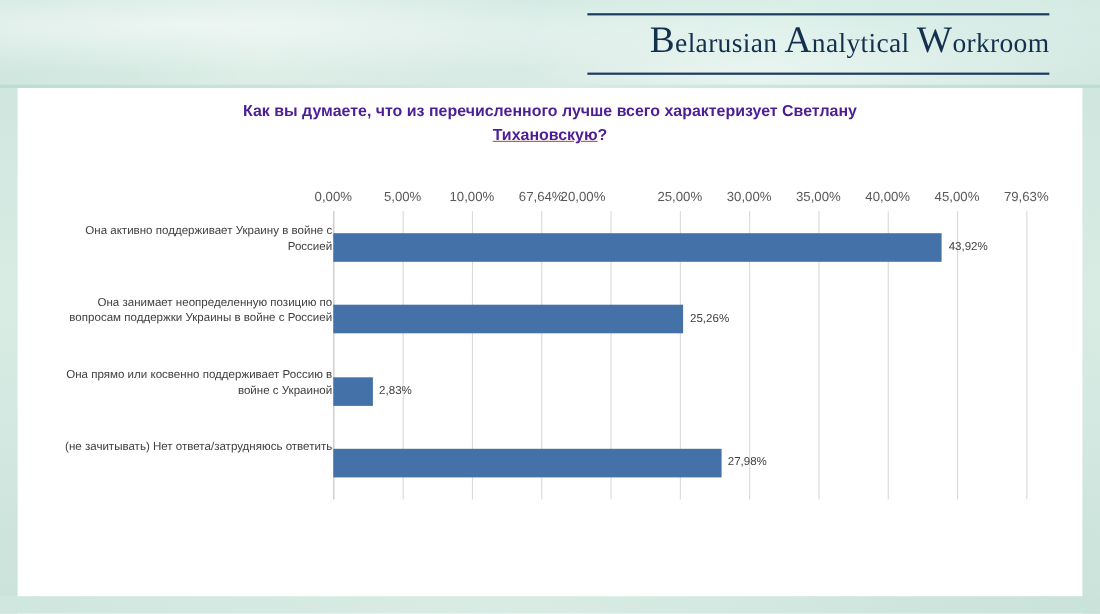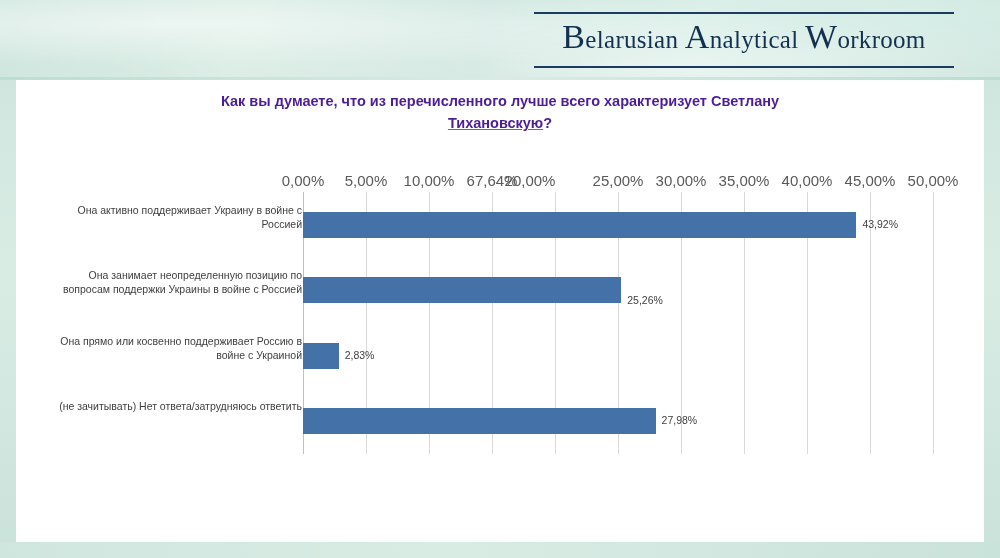--- a/index.html
+++ b/index.html
@@ -83,21 +83,21 @@
     height: 2px;
     background: #1b3b5f;
   }
   .logo-rule.top { top: 4px; }
   .logo-rule.bottom { top: 58px; }
   .logo-text {
     position: absolute;
     left: 0;
     top: 12px;
     width: 420px;
-    text-align: center;
+    text-align: right;
     font-family: "Liberation Serif", serif;
     font-size: 25px;
     letter-spacing: 0.3px;
     color: #13314f;
     white-space: nowrap;
   }
   .logo-text .cap {
     font-size: 34px;
     line-height: 34px;
   }
@@ -130,21 +130,21 @@
   .axis-labels {
     position: absolute;
     left: 0;
     top: 22px;
     width: 1000px;
     height: 14px;
   }
   .axis-tick-label {
     position: absolute;
     transform: translateX(-50%);
-    font-size: 15px;
+    font-size: 12px;
     color: #595959;
     white-space: nowrap;
   }
 
   .grid {
     position: absolute;
     left: 0;
     top: 42px;
     width: 1000px;
     height: 262px;
@@ -222,21 +222,21 @@
         <div class="axis-tick-label" style="left: 303px;">0,00%</div>
         <div class="axis-tick-label" style="left: 366px;">5,00%</div>
         <div class="axis-tick-label" style="left: 429px;">10,00%</div>
         <div class="axis-tick-label" style="left: 492px;">67,64%</div>
         <div class="axis-tick-label" style="left: 530px;">20,00%</div>
         <div class="axis-tick-label" style="left: 618px;">25,00%</div>
         <div class="axis-tick-label" style="left: 681px;">30,00%</div>
         <div class="axis-tick-label" style="left: 744px;">35,00%</div>
         <div class="axis-tick-label" style="left: 807px;">40,00%</div>
         <div class="axis-tick-label" style="left: 870px;">45,00%</div>
-        <div class="axis-tick-label" style="left: 933px;">50,00%</div>
+        <div class="axis-tick-label" style="left: 933px;">79,63%</div>
       </div>
     <div class="grid" id="grid">
         <div class="gridline axis0" style="left: 303px;"></div>
         <div class="gridline" style="left: 366px;"></div>
         <div class="gridline" style="left: 429px;"></div>
         <div class="gridline" style="left: 492px;"></div>
         <div class="gridline" style="left: 555px;"></div>
         <div class="gridline" style="left: 618px;"></div>
         <div class="gridline" style="left: 681px;"></div>
         <div class="gridline" style="left: 744px;"></div>
@@ -246,21 +246,21 @@
       </div>
     <div class="bars" id="bars">
         <div class="bar-row" style="top: 0px; height: 65.5px;">
           <div class="bar-cat" style="top: 10.75px;">Она активно поддерживает Украину в войне с Россией</div>
           <div class="bar-rect" style="left: 303px; width: 553.392px; top: 19.75px; background: rgb(68, 114, 168);"></div>
           <div class="bar-value" style="left: 862.392px; top: 25.75px;">43,92%</div>
         </div>
         <div class="bar-row" style="top: 65.5px; height: 65.5px;">
           <div class="bar-cat" style="top: 10.75px;">Она занимает неопределенную позицию по вопросам поддержки Украины в войне с Россией</div>
           <div class="bar-rect" style="left: 303px; width: 318.276px; top: 19.75px; background: rgb(68, 114, 168);"></div>
-          <div class="bar-value" style="left: 627.276px; top: 36px;">25,26%</div>
+          <div class="bar-value" style="left: 627.276px; top: 26px;">25,26%</div>
         </div>
         <div class="bar-row" style="top: 131px; height: 65.5px;">
           <div class="bar-cat" style="top: 10.75px;">Она прямо или косвенно поддерживает Россию в войне с Украиной</div>
           <div class="bar-rect" style="left: 303px; width: 35.658px; top: 19.75px; background: rgb(68, 114, 168);"></div>
           <div class="bar-value" style="left: 344.658px; top: 25.75px;">2,83%</div>
         </div>
         <div class="bar-row" style="top: 196.5px; height: 65.5px;">
           <div class="bar-cat" style="top: 10.75px;">(не зачитывать) Нет ответа/затрудняюсь ответить</div>
           <div class="bar-rect" style="left: 303px; width: 352.548px; top: 19.75px; background: rgb(68, 114, 168);"></div>
           <div class="bar-value" style="left: 661.548px; top: 25.75px;">27,98%</div>

